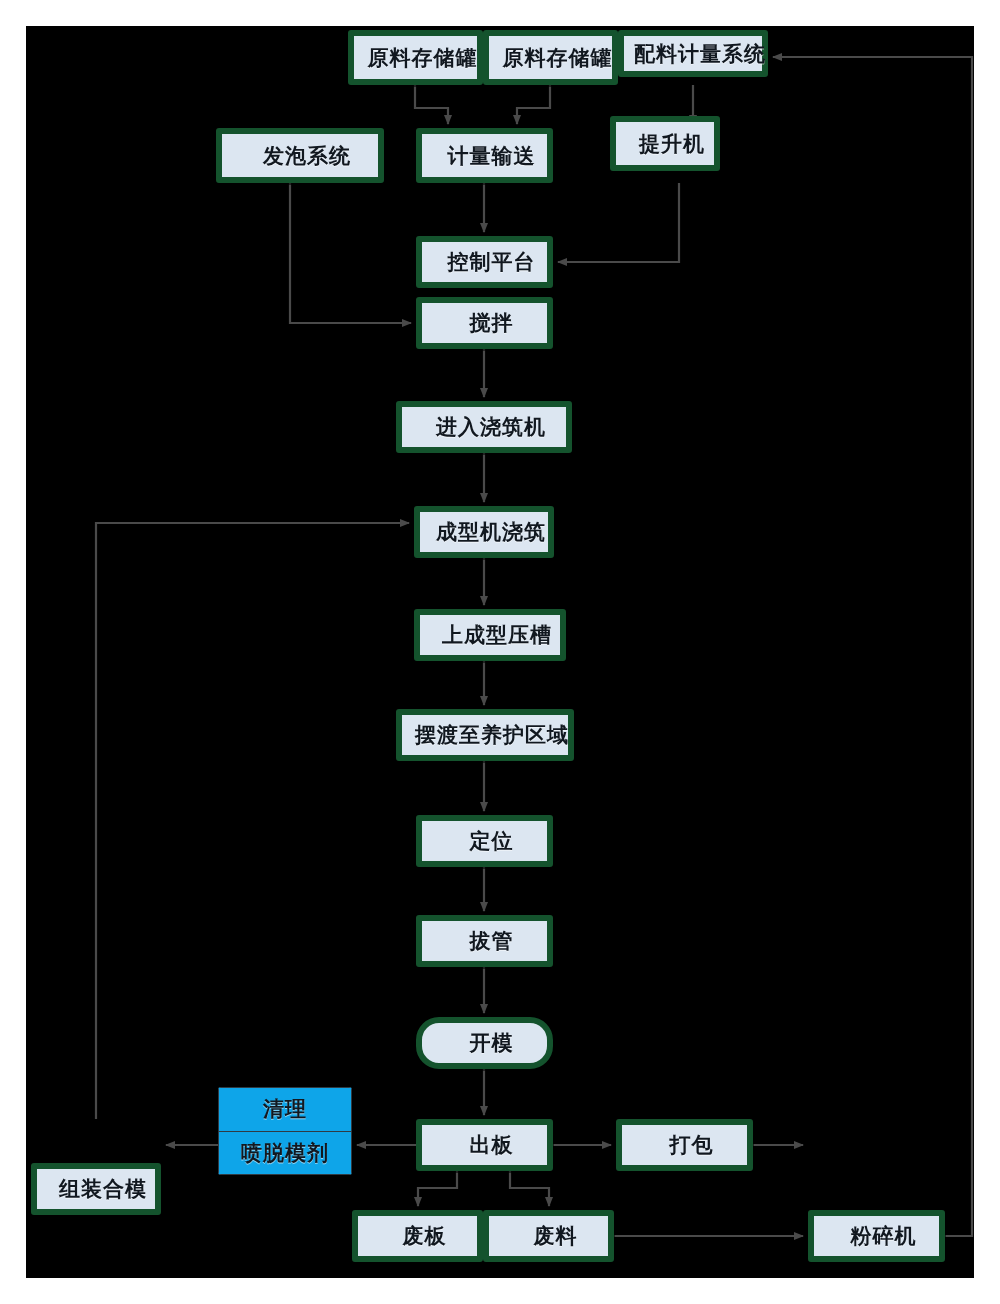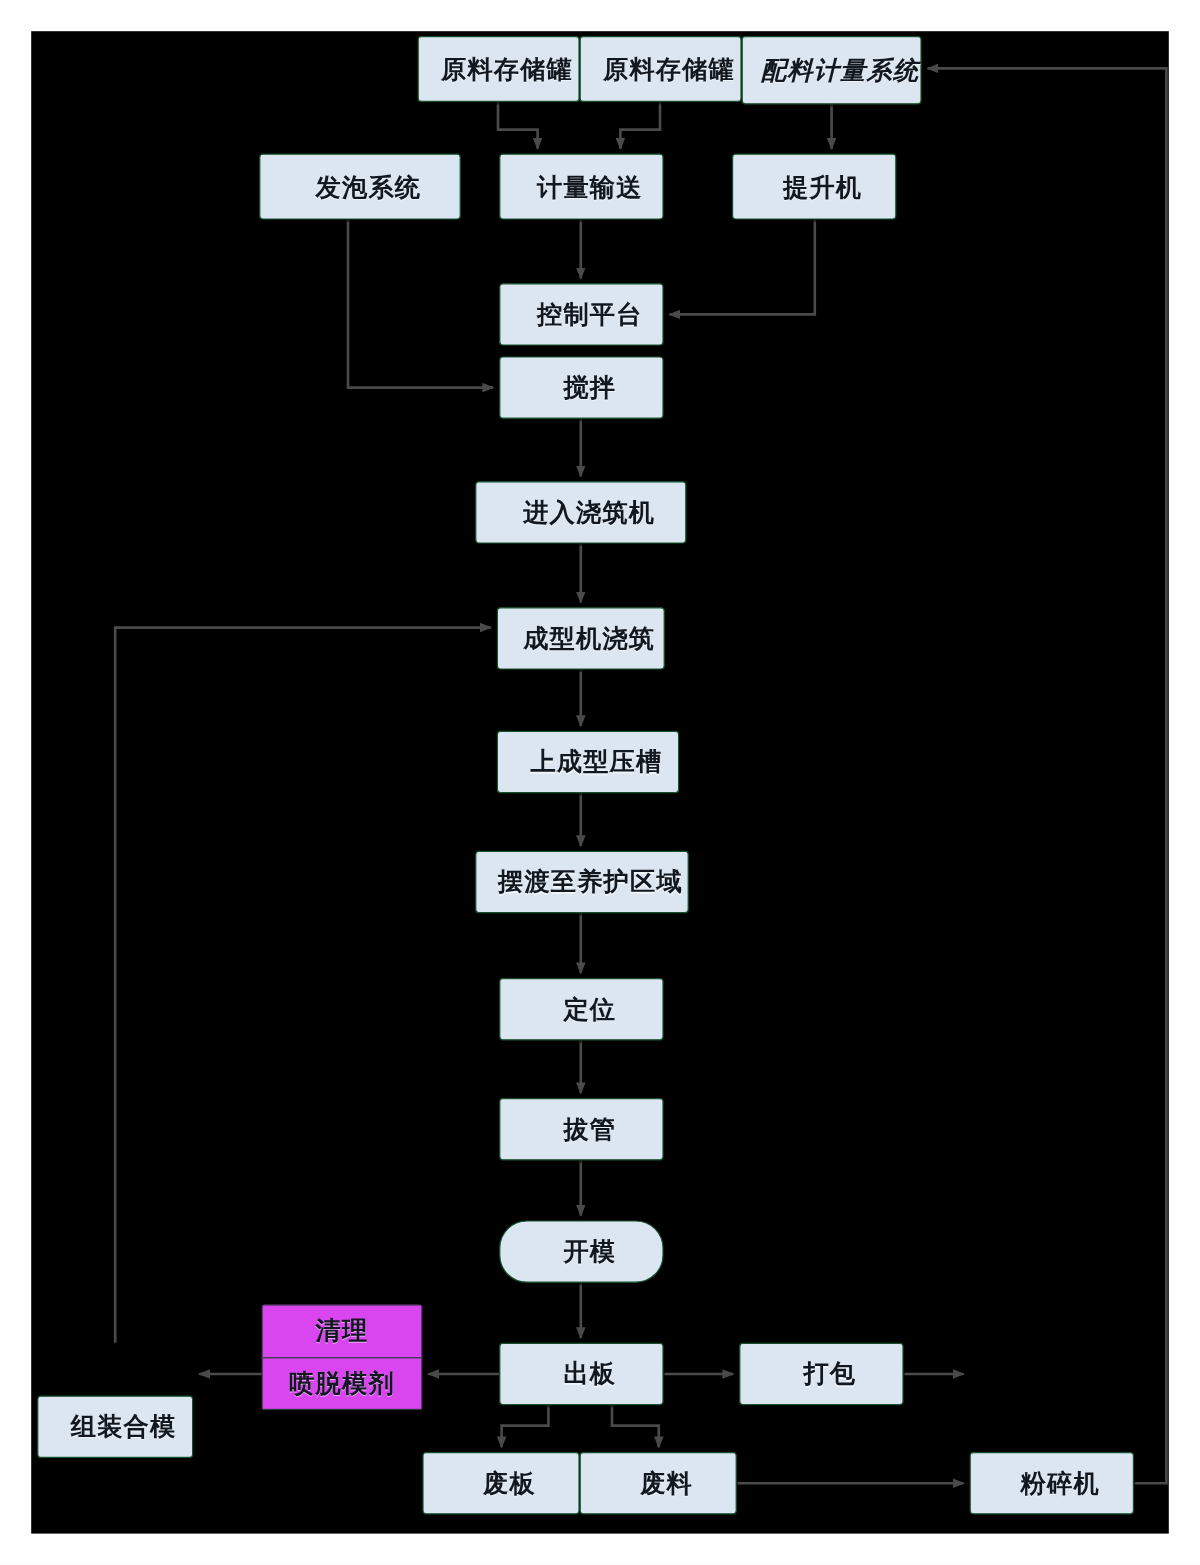--- a/index.html
+++ b/index.html
@@ -33,21 +33,21 @@
     left: 0;
     top: 0;
     width: 1000px;
     height: 1304px;
     pointer-events: none;
   }
   .node {
     position: absolute;
     box-sizing: border-box;
     background: #dce6f1;
-    border: 1px solid #14532d;
+    border: 6px solid #14532d;
     border-radius: 3px;
     box-shadow: 1px 2px 0 rgba(0,0,0,0.55);
     display: flex;
     align-items: center;
     justify-content: center;
     color: #111820;
     font-size: 21px;
     font-weight: 700;
     letter-spacing: 1px;
     white-space: nowrap;
@@ -59,21 +59,21 @@
     box-sizing: border-box;
     border-radius: 3px;
     box-shadow: 1px 2px 0 rgba(0,0,0,0.55);
     overflow: hidden;
     display: flex;
     flex-direction: column;
   }
   .stack > .cell {
     flex: 1 1 50%;
     box-sizing: border-box;
-    background: #d946ef;
+    background: #0ea5e9;
     border: 1px solid #2f3b44;
     display: flex;
     align-items: center;
     justify-content: center;
     color: #111820;
     font-size: 21px;
     font-weight: 700;
     letter-spacing: 1px;
     white-space: nowrap;
     text-shadow: 0 1px 0 rgba(255,255,255,0.55);
@@ -140,30 +140,30 @@
 
       <path d="M945,1236 L972,1236 L972,57 L773,57"></path>
     </g>
   </svg>
 <div class="node" style="left: 348px; top: 30px; width: 135px; height: 55px;">
       <span>原料存储罐</span>
     </div>
     <div class="node" style="left: 483px; top: 30px; width: 135px; height: 55px;">
       <span>原料存储罐</span>
     </div>
-    <div class="node" style="left: 618px; top: 30px; width: 150px; height: 57px; font-style: italic;">
+    <div class="node" style="left: 618px; top: 30px; width: 150px; height: 47px;">
       <span>配料计量系统</span>
     </div>
     <div class="node" style="left: 216px; top: 128px; width: 168px; height: 55px;">
       <span>发泡系统</span>
     </div>
     <div class="node" style="left: 416px; top: 128px; width: 137px; height: 55px;">
       <span>计量输送</span>
     </div>
-    <div class="node" style="left: 610px; top: 128px; width: 137px; height: 55px;">
+    <div class="node" style="left: 610px; top: 116px; width: 110px; height: 55px;">
       <span>提升机</span>
     </div>
     <div class="node" style="left: 416px; top: 236px; width: 137px; height: 52px;">
       <span>控制平台</span>
     </div>
     <div class="node" style="left: 416px; top: 297px; width: 137px; height: 52px;">
       <span>搅拌</span>
     </div>
     <div class="node" style="left: 396px; top: 401px; width: 176px; height: 52px;">
       <span>进入浇筑机</span>

